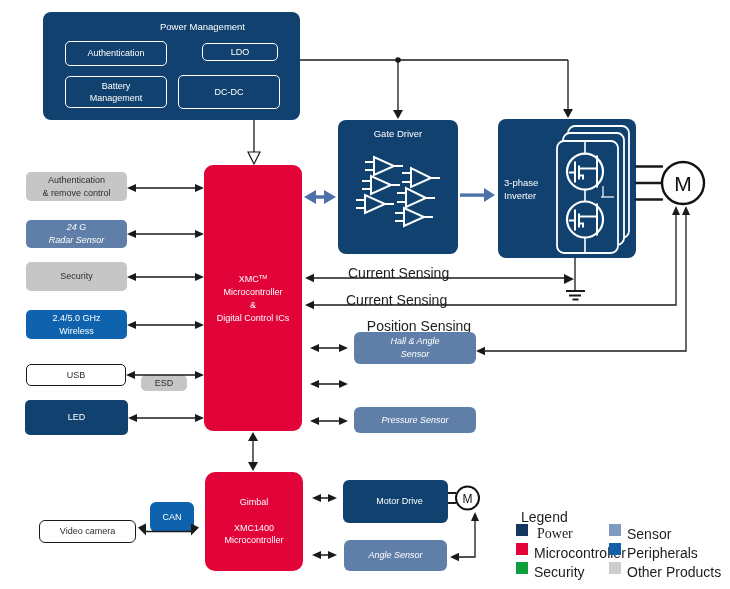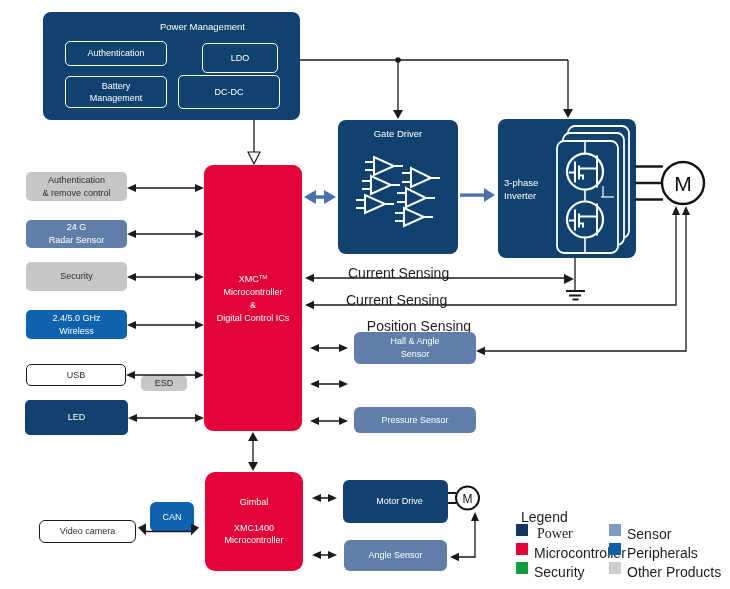--- a/index.html
+++ b/index.html
@@ -1,35 +1,35 @@
 <!DOCTYPE html>
 <html><head>
 <meta charset="utf-8">
 <style>
 html,body{margin:0;padding:0;background:#fff;}
 #page{position:relative;width:730px;height:589px;background:#fff;font-family:"Liberation Sans",sans-serif;overflow:hidden;}
 .bx{position:absolute;box-sizing:border-box;display:flex;align-items:center;justify-content:center;text-align:center;font-size:9px;line-height:1.4;color:#fff;}
 .navy{background:#10416f;}
 .red{background:#e20338;}
-.slate{background:#5f7fa8;}
+.slate{background:#5f7fa8;font-style:italic;}
 .blue{background:#0f62ae;}
 .gray{background:#c6c6c6;color:#2d2d2d;}
 .white{background:#fff;border:1.4px solid #1a1a1a;color:#2d2d2d;}
 .inner{position:absolute;box-sizing:border-box;border:1.5px solid #fff;border-radius:5px;display:flex;align-items:center;justify-content:center;text-align:center;font-size:9px;color:#fff;line-height:1.35;}
 .lbl{position:absolute;font-size:14px;color:#1d1d1d;}
 svg{position:absolute;left:0;top:0;}
 </style>
 </head>
 <body>
 <div id="page">
 
 <div class="bx navy" style="left:43px;top:12px;width:257px;height:108px;border-radius:8px;"></div>
 <div class="lbl" style="left:43px;top:21px;width:255px;text-align:center;color:#fff;font-size:9.5px;padding-left:32px;">Power Management</div>
 <div class="inner" style="left:65px;top:41px;width:102px;height:25px;">Authentication</div>
-<div class="inner" style="left:202px;top:43px;width:76px;height:30px;">LDO</div>
+<div class="inner" style="left:202px;top:43px;width:76px;height:18px;">LDO</div>
 <div class="inner" style="left:65px;top:76px;width:102px;height:32px;">Battery<br>Management</div>
 <div class="inner" style="left:178px;top:75px;width:102px;height:34px;">DC-DC</div>
 
 <div class="bx navy" style="left:338px;top:120px;width:120px;height:134px;border-radius:8px;"></div>
 <div class="lbl" style="left:338px;top:128px;width:120px;text-align:center;color:#fff;font-size:9.5px;">Gate Driver</div>
 <svg width="120" height="134" viewBox="0 0 120 134" style="left:338px;top:120px;" fill="none" stroke="#fff" stroke-width="2">
   <g>
     <polygon points="36,37 36,55 56,46"></polygon>
         <line x1="27" y1="42" x2="36" y2="42"></line>
         <line x1="27" y1="50" x2="36" y2="50"></line>

